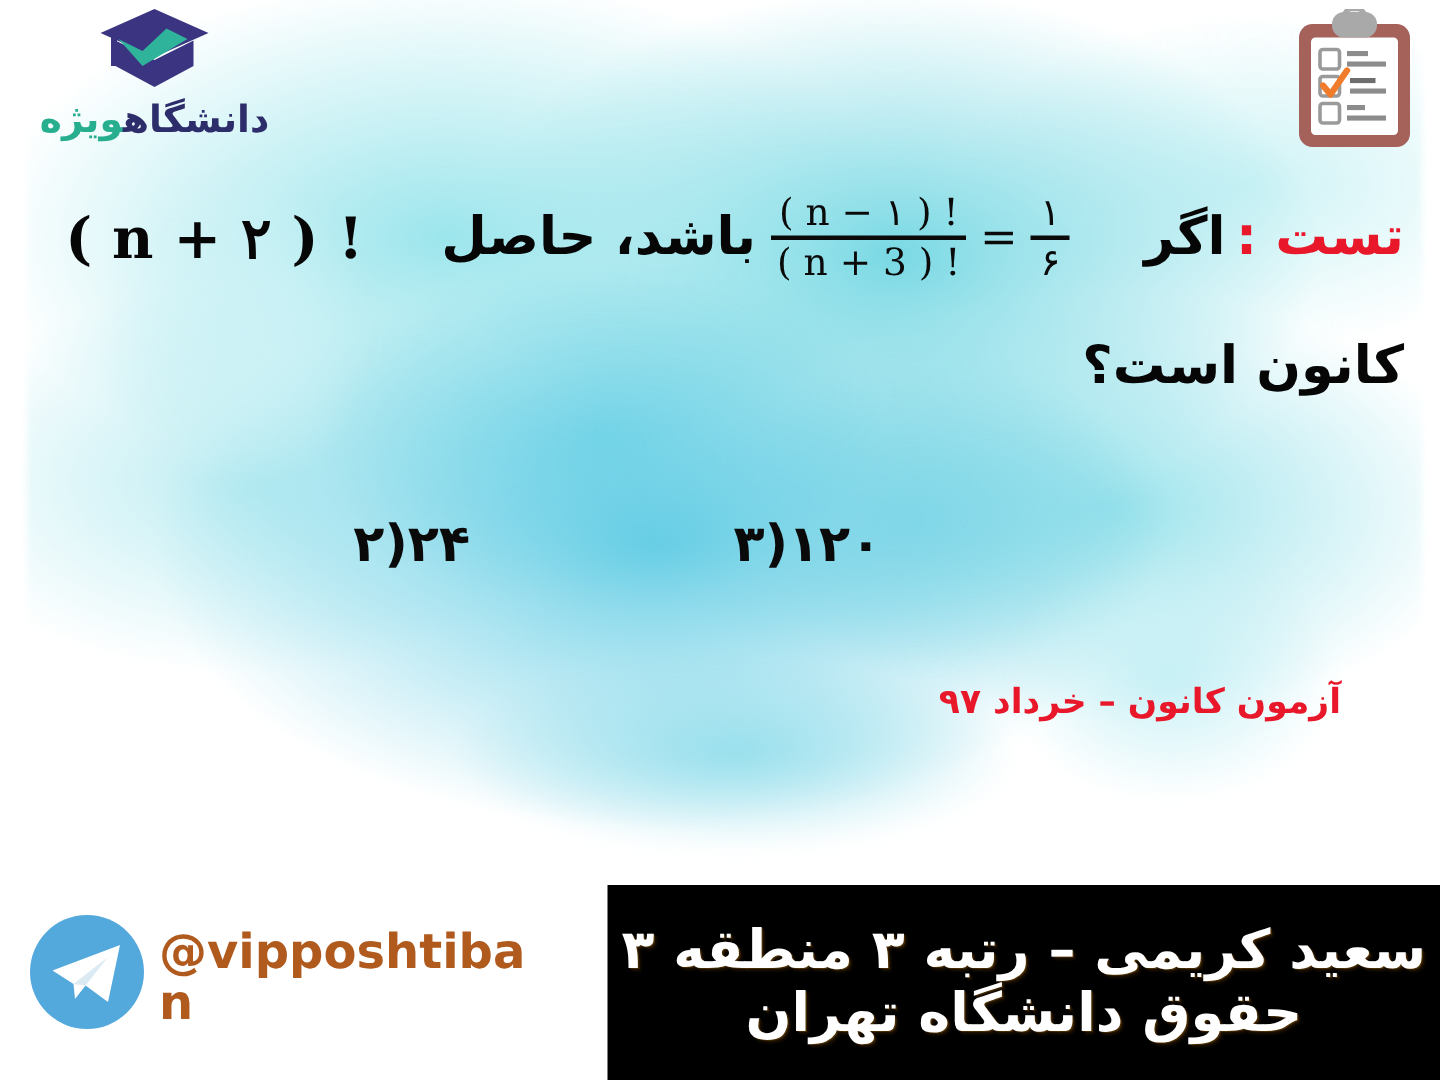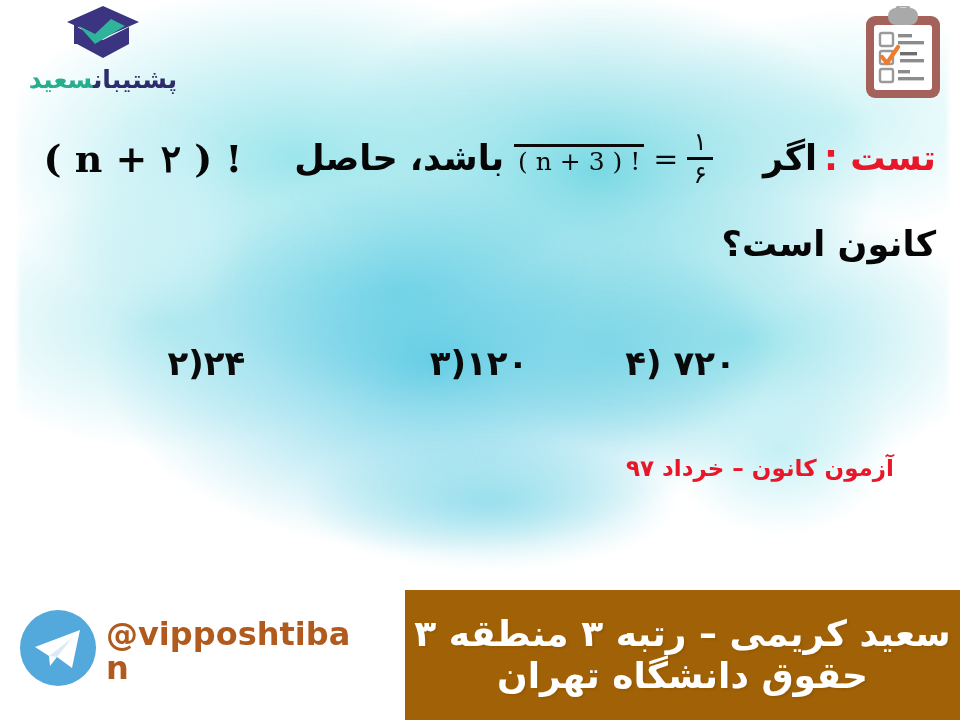--- a/index.html
+++ b/index.html
@@ -221,21 +221,21 @@
     word-break: break-all;
     font-family: "DejaVu Sans", "Liberation Sans", sans-serif;
     direction: ltr;
   }
 
   
   .credit-banner {
     position: absolute;
     left: 405px; top: 590px;
     width: 555px; height: 130px;
-    background: #a16207;
+    background: #000000;
     display: flex;
     flex-direction: column;
     align-items: center;
     justify-content: center;
     direction: rtl;
     text-align: center;
   }
   .credit-line {
     color: #ffffff;
     font-size: 36px;
@@ -259,21 +259,21 @@
   <div class="brand-logo">
     <span class="brand-cap">
       <svg width="76" height="58" viewBox="0 0 76 58" xmlns="http://www.w3.org/2000/svg">
         <polygon points="38,2 74,18 38,34 2,18" fill="#3B3480"></polygon>
         <polygon points="12,23 12,40 38,54 64,40 64,23 38,36" fill="#3B3480"></polygon>
         <polygon points="14,22 30,30 46,15 60,22 30,40" fill="#2FB39B"></polygon>
         <rect x="9" y="20" width="4" height="20" fill="#3B3480"></rect>
       </svg>
     </span>
     <div class="brand-word">
-      <span class="w1">پشتیبان</span><span class="w2">سعید</span>
+      <span class="w1">دانشگاه</span><span class="w2">ویژه</span>
     </div>
   </div>
 
   <div class="clipboard-icon">
     <svg width="86" height="96" viewBox="0 0 86 96" xmlns="http://www.w3.org/2000/svg">
       <rect x="6" y="10" width="74" height="82" rx="9" fill="#A4625A"></rect>
       <rect x="14" y="19" width="58" height="65" rx="3" fill="#FFFFFF"></rect>
       <rect x="28" y="2" width="30" height="17" rx="8" fill="#A9A9A9"></rect>
       <rect x="36" y="0" width="14" height="10" rx="5" fill="none" stroke="#A9A9A9" stroke-width="3"></rect>
       <rect x="20" y="27" width="13" height="13" rx="2" fill="#FFFFFF" stroke="#9A9A9A" stroke-width="2.4"></rect>
@@ -288,39 +288,39 @@
       <rect x="38" y="71" width="26" height="3.4" fill="#8C8C8C"></rect>
     </svg>
   </div>
 
   <div class="q-line-1">
     <span class="q-label">تست :</span>
     <span class="q-text">اگر</span>
 
     <span class="equation">
       <span class="frac">
+        <span class="num">( n  −  ۱ ) !</span>
         <span class="bar"></span>
         <span class="den">( n  +  3 ) !</span>
       </span>
       <span class="eq-sign">=</span>
       <span class="frac small">
         <span class="num">۱</span>
         <span class="bar"></span>
         <span class="den">۶</span>
       </span>
     </span>
 
     <span class="q-text">باشد، حاصل</span>
     <span class="expr-tail">( n + ۲ ) !</span>
   </div>
 
   <div class="q-line-2">کانون است؟</div>
 
   <div class="options-row">
-    <div class="option">۷۲۰ (۴</div>
     <div class="option">۱۲۰(۳</div>
     <div class="option">۲۴(۲</div>
   </div>
 
   <div class="source-note">آزمون کانون – خرداد ۹۷</div>
 
   <div class="telegram-block">
     <span class="tg-icon">
       <svg width="80" height="80" viewBox="0 0 80 80" xmlns="http://www.w3.org/2000/svg">
         <circle cx="40" cy="40" r="38" fill="#53A8DC"></circle>

